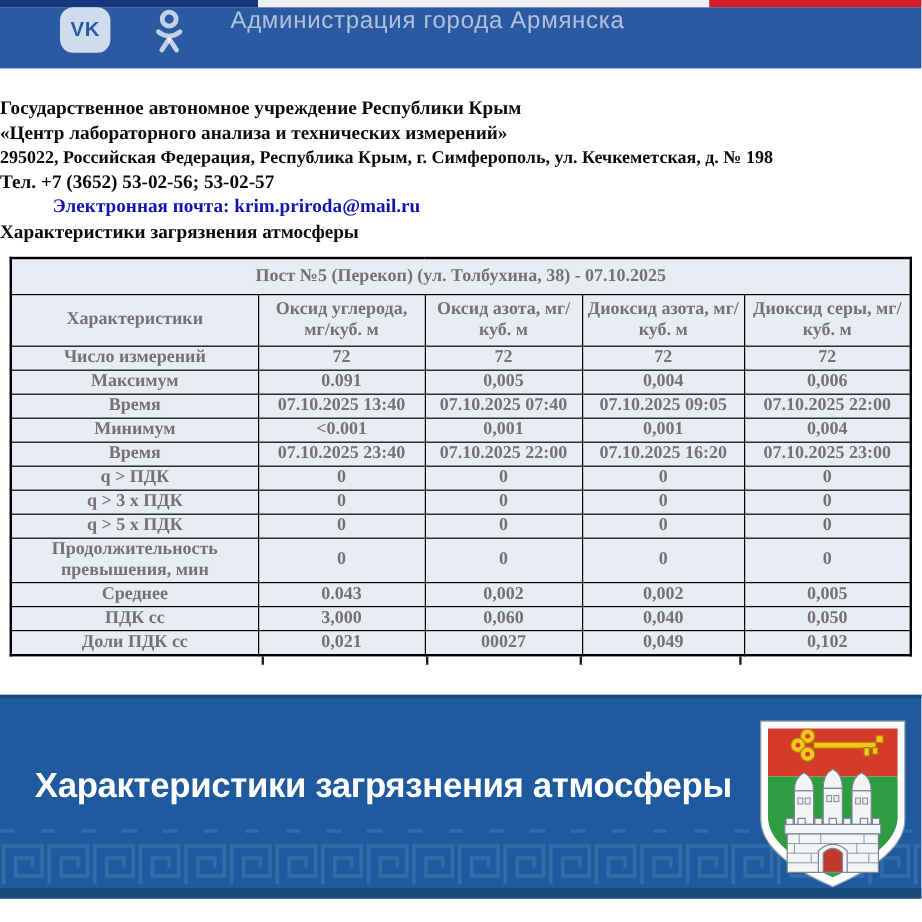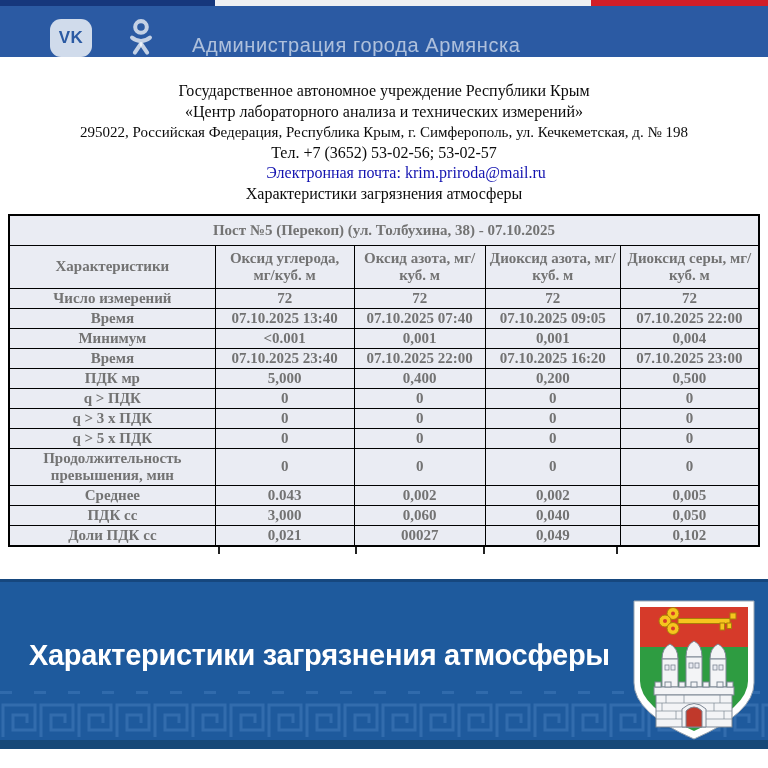--- a/index.html
+++ b/index.html
@@ -8,39 +8,39 @@
 
   
   .flag-stripe { display: flex; height: 6px; width: 100%; }
   .flag-stripe .seg1 { width: 28%; background: #16377c; }
   .flag-stripe .seg2 { width: 49%; background: #eef0f3; }
   .flag-stripe .seg3 { width: 23%; background: #d21e28; }
 
   
   .social-bar {
     height: 51px; background: #2b5aa3;
-    display: flex; align-items: flex-end;
+    display: flex; align-items: flex-start;
     padding-left: 50px;
   }
   .vk-badge {
     width: 42px; height: 38px; border-radius: 11px;
     background: rgba(255,255,255,0.78);
     display: flex; align-items: center; justify-content: center;
     font-weight: bold; font-size: 17px; color: #2b5aa3;
     margin-right: 30px; letter-spacing: 0.5px;
   }
   .ok-badge { width: 38px; height: 40px; margin-right: 32px; display:flex; align-items:center; justify-content:center; }
   .community-title {
     color: rgba(255,255,255,0.62); font-size: 20px; letter-spacing: 0.6px;
   }
 
   
   .org-header {
-    padding-top: 24px; text-align: center;
-    font-family: "Liberation Serif", serif; font-weight: normal;
+    padding-top: 24px; text-align: left;
+    font-family: "Liberation Serif", serif; font-weight: bold;
     font-size: 16px; line-height: 20.5px; color: #0b0b0b;
   }
   .org-header .addr-line { font-size: 15px; }
   .email-line { color: #1313b0; margin-left: 44px; }
 
   
   .table-wrap { margin: 10px 8px 0 8px; }
   table.pollution {
     width: 100%; border-collapse: collapse;
     background: #eaecf3; border: 2px solid #000;
@@ -135,46 +135,46 @@
     </thead>
     <tbody>
         <tr>
           <td>Число измерений</td>
           <td>72</td>
           <td>72</td>
           <td>72</td>
           <td>72</td>
         </tr>
         <tr>
+          <td>Максимум</td>
+          <td>0.091</td>
+          <td>0,005</td>
+          <td>0,004</td>
+          <td>0,006</td>
+        </tr>
+        <tr>
           <td>Время</td>
           <td>07.10.2025 13:40</td>
           <td>07.10.2025 07:40</td>
           <td>07.10.2025 09:05</td>
           <td>07.10.2025 22:00</td>
         </tr>
         <tr>
           <td>Минимум</td>
           <td>&lt;0.001</td>
           <td>0,001</td>
           <td>0,001</td>
           <td>0,004</td>
         </tr>
         <tr>
           <td>Время</td>
           <td>07.10.2025 23:40</td>
           <td>07.10.2025 22:00</td>
           <td>07.10.2025 16:20</td>
           <td>07.10.2025 23:00</td>
-        </tr>
-        <tr>
-          <td>ПДК мр</td>
-          <td>5,000</td>
-          <td>0,400</td>
-          <td>0,200</td>
-          <td>0,500</td>
         </tr>
         <tr>
           <td>q &gt; ПДК</td>
           <td>0</td>
           <td>0</td>
           <td>0</td>
           <td>0</td>
         </tr>
         <tr>
           <td>q &gt; 3 х ПДК</td>

